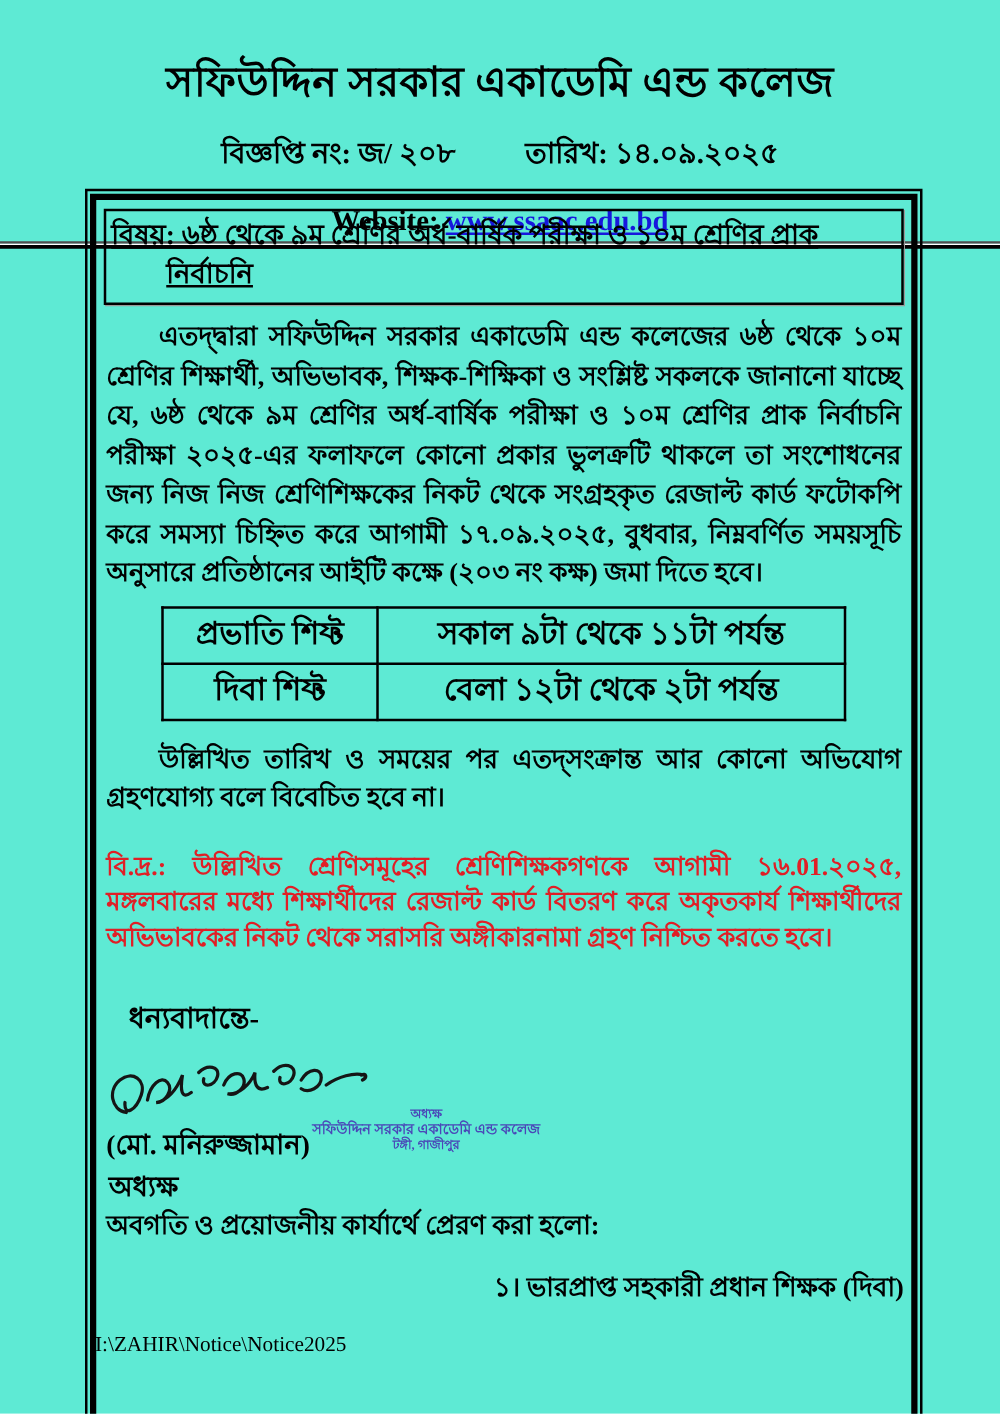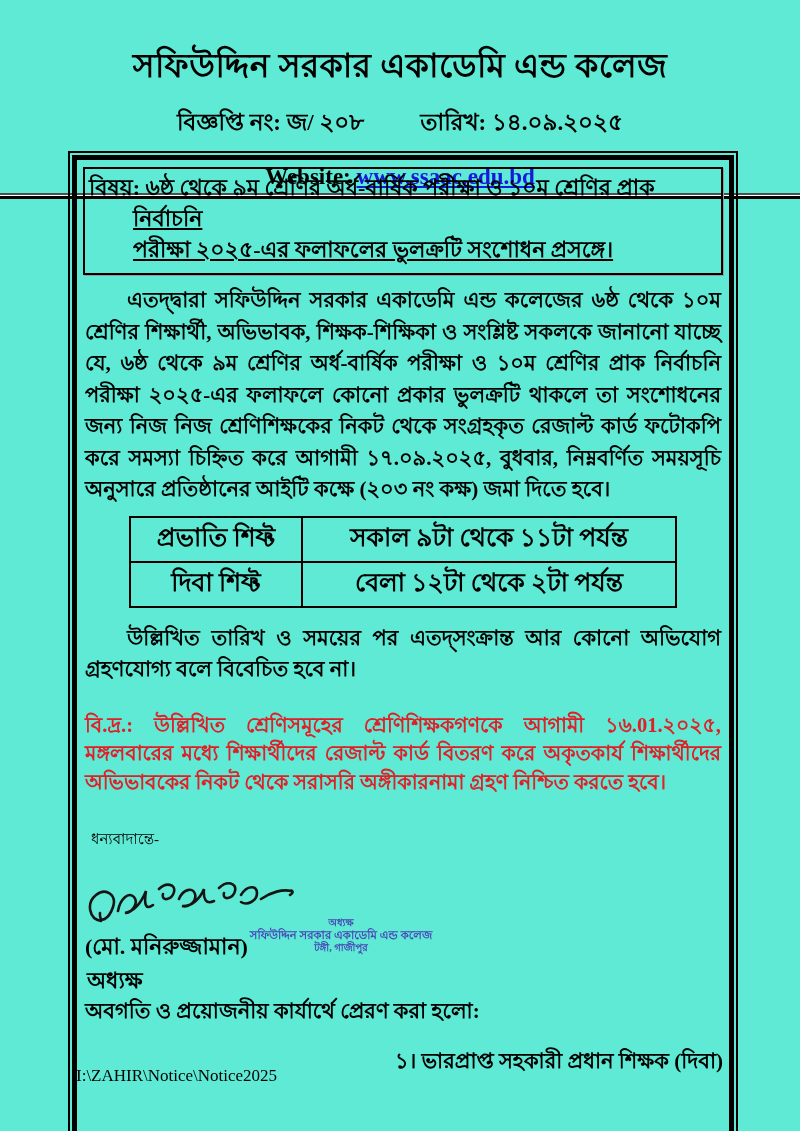--- a/index.html
+++ b/index.html
@@ -84,21 +84,21 @@
   .nb-note {
     margin: 25px 2px 0 2px;
     color: #e01f26;
     font-size: 20.5px; font-weight: bold;
     line-height: 28.5px;
     text-align: justify;
   }
 
   
   .sign-area { position: relative; height: 166px; margin-top: 31px; }
-  .closing { position: absolute; top: 0; left: 8px; font-size: 15px; font-weight: normal; }
+  .closing { position: absolute; top: 0; left: 20px; font-size: 23px; font-weight: bold; }
   .signature-svg { position: absolute; top: 48px; left: 2px; }
   .sig-name  { position: absolute; top: 102px; left: 2px; font-size: 22px; font-weight: bold; }
   .sig-title { position: absolute; top: 136px; left: 4px; font-size: 22px; font-weight: bold; }
   .stamp {
     position: absolute; top: 90px; left: 138px;
     width: 240px; text-align: center;
     color: #4a48b8; line-height: 1.18;
   }
   .stamp .l1 { font-size: 16px; font-weight: bold; }
   .stamp .l2 { font-size: 10px; font-weight: bold; }
@@ -138,21 +138,20 @@
       <div class="gap"></div>
       <div class="thick"></div>
   </div>
 
   <div class="box-outer">
     <div class="box-inner">
 
       <div class="subject-box">
         <p class="subject">
           <span class="u">বিষয়: ৬ষ্ঠ থেকে ৯ম শ্রেণির অর্ধ-বার্ষিক পরীক্ষা ও ১০ম শ্রেণির প্রাক নির্বাচনি</span><br>
-          <span class="u">পরীক্ষা ২০২৫-এর ফলাফলের ভুলক্রটি সংশোধন প্রসঙ্গে।</span>
         </p>
       </div>
 
       <p class="bodytext">এতদ্দ্বারা সফিউদ্দিন সরকার একাডেমি এন্ড কলেজের ৬ষ্ঠ থেকে ১০ম শ্রেণির শিক্ষার্থী, অভিভাবক, শিক্ষক-শিক্ষিকা ও সংশ্লিষ্ট সকলকে জানানো যাচ্ছে যে, ৬ষ্ঠ থেকে ৯ম শ্রেণির অর্ধ-বার্ষিক পরীক্ষা ও ১০ম শ্রেণির প্রাক নির্বাচনি পরীক্ষা ২০২৫-এর ফলাফলে কোনো প্রকার ভুলক্রটি থাকলে তা সংশোধনের জন্য নিজ নিজ শ্রেণিশিক্ষকের নিকট থেকে সংগ্রহকৃত রেজাল্ট কার্ড ফটোকপি করে সমস্যা চিহ্নিত করে আগামী ১৭.০৯.২০২৫, বুধবার, নিম্নবর্ণিত সময়সূচি অনুসারে প্রতিষ্ঠানের আইটি কক্ষে (২০৩ নং কক্ষ) জমা দিতে হবে।</p>
 
       <table class="schedule">
         <tbody>
             <tr>
           <td class="shift">প্রভাতি শিফ্ট</td>
           <td class="time">সকাল ৯টা থেকে ১১টা পর্যন্ত</td>

